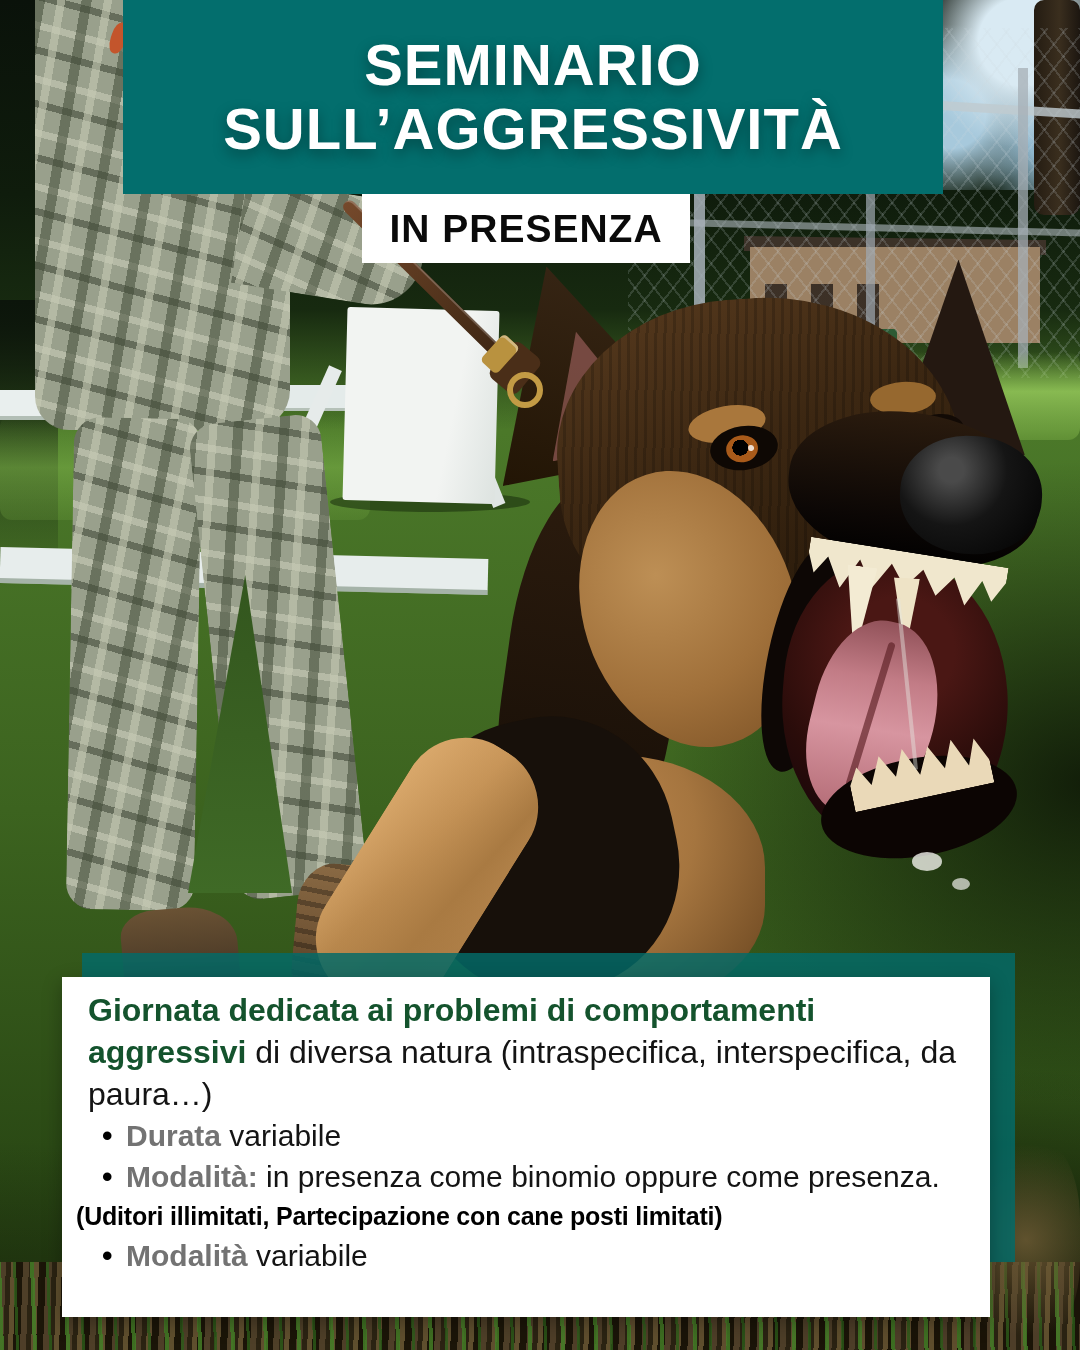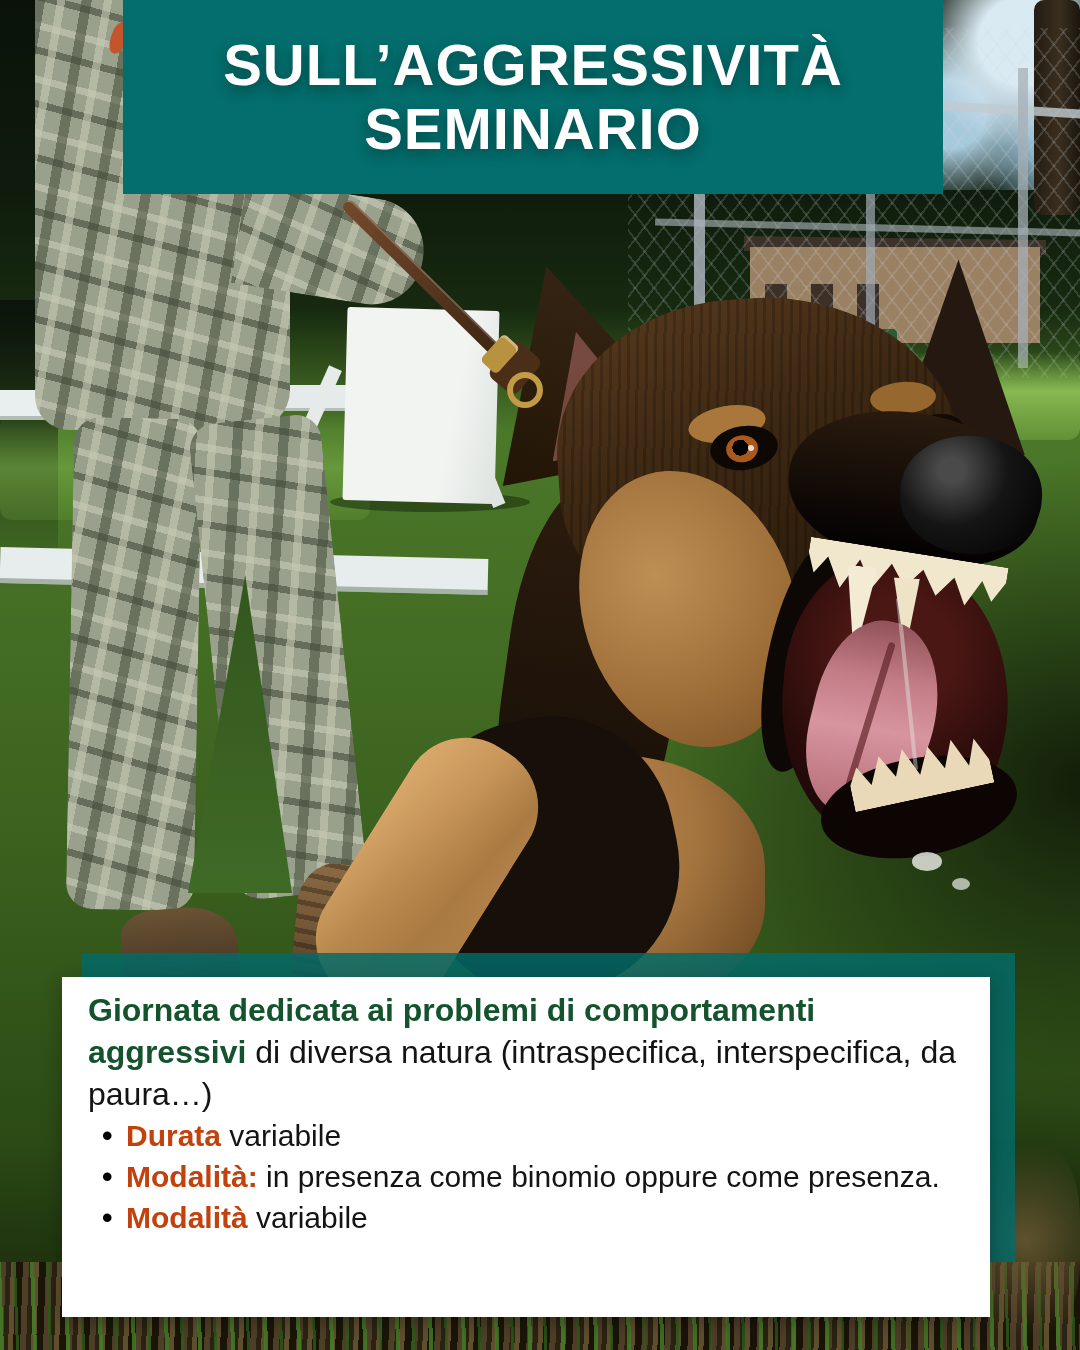--- a/index.html
+++ b/index.html
@@ -149,21 +149,21 @@
   .badge span{color:#0a0a0a;font-weight:bold;font-size:39px;letter-spacing:1px;white-space:nowrap;}
   .accent{left:82px;top:953px;width:933px;height:309px;background:rgba(3,106,104,.84);z-index:8;}
   .panel{left:62px;top:977px;width:928px;height:340px;background:#ffffff;z-index:9;
     padding:12px 24px 0 26px;box-sizing:border-box;overflow:hidden;
     box-shadow:0 6px 18px rgba(0,0,0,.3);}
   .panel h2{margin:0;font-size:35px;line-height:42px;color:#0e6b6d;font-weight:bold;}
   .panel .intro{margin:0;font-size:32px;line-height:42px;color:#141414;}
   .panel .intro b{color:#14532d;}
   .li{position:relative;padding-left:38px;font-size:30px;line-height:41px;color:#141414;}
   .li .dot{position:absolute;left:14px;top:0;color:#000;font-weight:bold;}
-  .li b{color:#c2410c;}
+  .li b{color:#737373;}
   .note{margin:0 0 0 -12px;font-size:25px;line-height:38px;font-weight:bold;letter-spacing:-0.2px;
     color:#000;white-space:nowrap;}
 </style>
 </head>
 <body>
 
 <div class="canvas">
 
   <div class="photo" title="Handler in camouflage uniform holding the leash of a barking German Shepherd in a fenced grass training field">
     <div class="abs grass-base"></div>
@@ -238,32 +238,36 @@
     <div class="abs foam2"></div>
     <div class="abs strap"></div>
     <div class="abs clasp"></div>
     <div class="abs ring"></div>
 
     <div class="abs thatch"></div>
     <div class="abs dry-patch"></div>
   </div>
 
   <header class="abs banner">
+    <div class="t">SEMINARIO</div>
     <div class="t">SULL’AGGRESSIVITÀ</div>
-    <div class="t">SEMINARIO</div>
   </header>
 
+  <div class="abs badge">
+    <span>IN PRESENZA</span>
+  </div>
 
   <div class="abs accent"></div>
   <section class="abs panel">
     <p class="intro"><b>Giornata dedicata ai problemi di comportamenti aggressivi</b><span> di diversa natura (intraspecifica, interspecifica, da paura…)</span></p>
     <div class="li">
       <span class="dot">•</span><b>Durata</b><span> variabile</span>
     </div>
     <div class="li">
       <span class="dot">•</span><b>Modalità:</b><span> in presenza come binomio oppure come presenza.</span>
     </div>
+    <p class="note">(Uditori illimitati, Partecipazione con cane posti limitati)</p>
     <div class="li">
       <span class="dot">•</span><b>Modalità</b><span> variabile</span>
     </div>
   </section>
 
 </div>
 
 </body></html>

